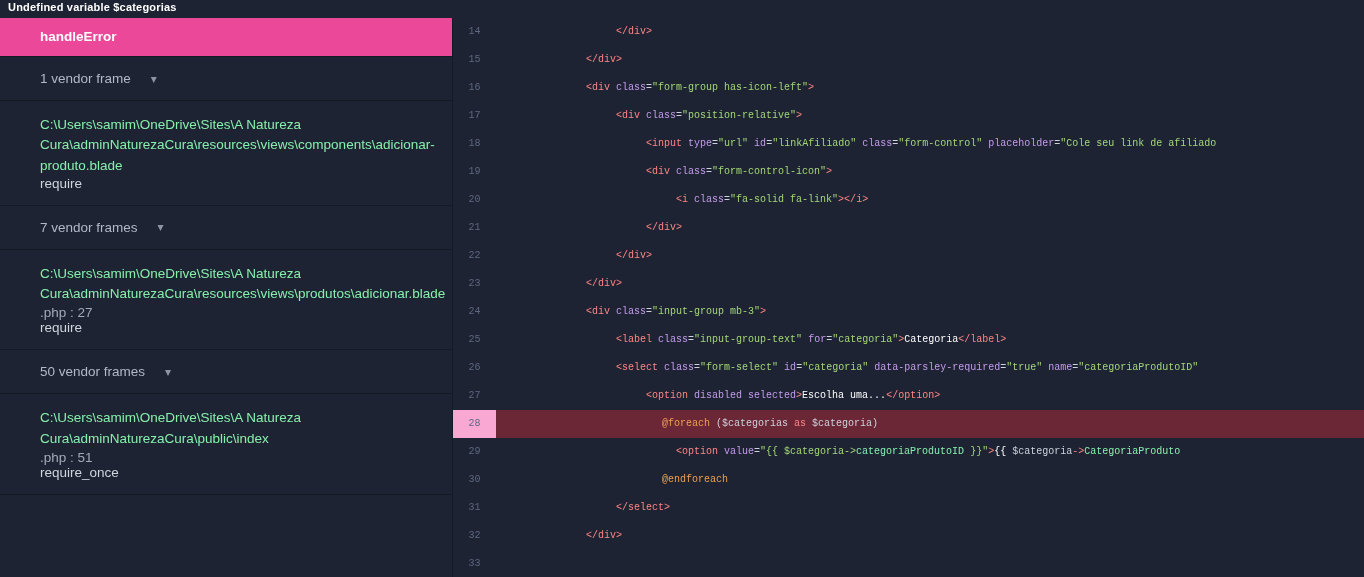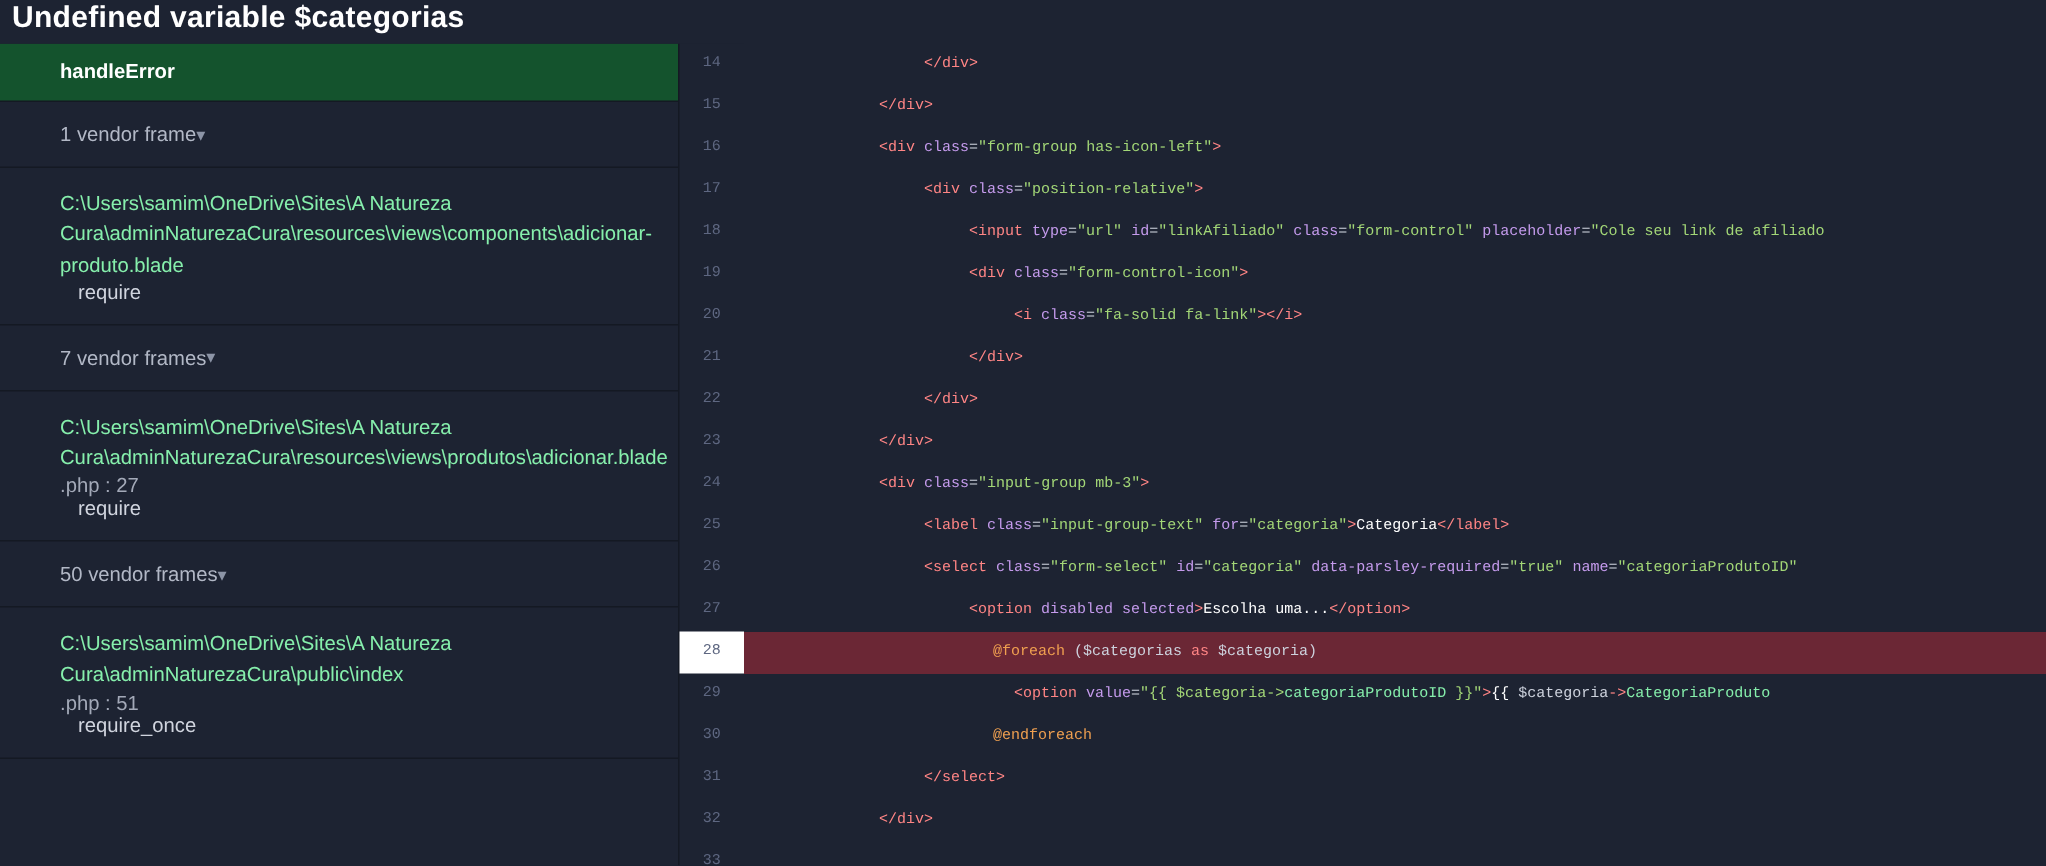--- a/index.html
+++ b/index.html
@@ -1,35 +1,35 @@
 <!DOCTYPE html>
 <html><head>
 <meta charset="utf-8">
 <style>
   * { margin:0; padding:0; box-sizing:border-box; }
   body { font-family: "Segoe UI", Tahoma, sans-serif; background:#1d2332; color:#d0d4de; font-size:14px; width:1364px; height:577px; overflow:hidden; }
   .container { display:flex; flex-direction:column; height:100%; }
-  .title-bar { padding:1px 8px 5px 8px; color:#ffffff; font-weight:600; font-size:20px; letter-spacing:0.2px; }
+  .title-bar { padding:1px 8px 5px 8px; color:#ffffff; font-weight:600; font-size:11px; letter-spacing:0.2px; }
   .main { flex:1; display:flex; overflow:hidden; }
   .sidebar { width:452px; background:#1d2332; overflow-y:hidden; }
-  .frame-red { background:#14532d; color:#fff; padding:11px 20px 12px 40px; border-bottom:1px solid #141923; font-size:13.5px; font-weight:600;}
+  .frame-red { background:#ec4899; color:#fff; padding:11px 20px 12px 40px; border-bottom:1px solid #141923; font-size:13.5px; font-weight:600;}
   .frame-item { padding:14px 20px 14px 40px; border-bottom:1px solid #141923; color:#d0d4de; font-size:13.5px; }
   .frame-item .fname { font-weight:400; color:#86efac; line-height:1.5; }
   .frame-item .fline { color:#a3a9b8; }
-  .frame-item .freq  { color:#d0d4de;margin-left:12px; }
+  .frame-item .freq  { color:#d0d4de; }
   .frame-item .fmeta { margin-top:1px; }
-  .vendor-frame { padding:14px 20px 14px 40px; border-bottom:1px solid #141923; color:#b2b8c6; font-size:13.5px; display:flex; align-items:center; gap:0; cursor:pointer;}
+  .vendor-frame { padding:14px 20px 14px 40px; border-bottom:1px solid #141923; color:#b2b8c6; font-size:13.5px; display:flex; align-items:center; gap:20px; cursor:pointer;}
   .chev { font-size:12px; color:#8c94a6; }
   .code-area { flex:1; display:flex; font-family: Consolas, "Courier New", monospace; font-size:10px; line-height:28px; overflow:hidden; }
   .gutter { width:44px; text-align:center; color:#5e6781; background:#1d2332; border-left:1px solid #141923;}
   .gutter div { height:28px; }
   .code { flex:1; white-space:pre; overflow-x:hidden; color:#cdd2dd; }
   .code .row { height:28px; padding-left:10px; }
   .code .hl { background:#6b2735; }
-  .gutter .hl { background:#ffffff; }
+  .gutter .hl { background:#f9a8d4; }
   .tag-b { color:#ff8585; }
   .tag-name { color:#ff8585; }
   .attr-name { color:#c59bed; }
   .attr-eq { color:#cdd2dd; }
   .attr-val { color:#a3d777; }
   .text-w { color:#ffffff; }
   .blade-dir { color:#f0a050;padding-left:16px; }
   .blade-var { color:#cdd2dd; }
   .blade-kw { color:#ff8585; }
   .blade-prop { color:#86efac; }

